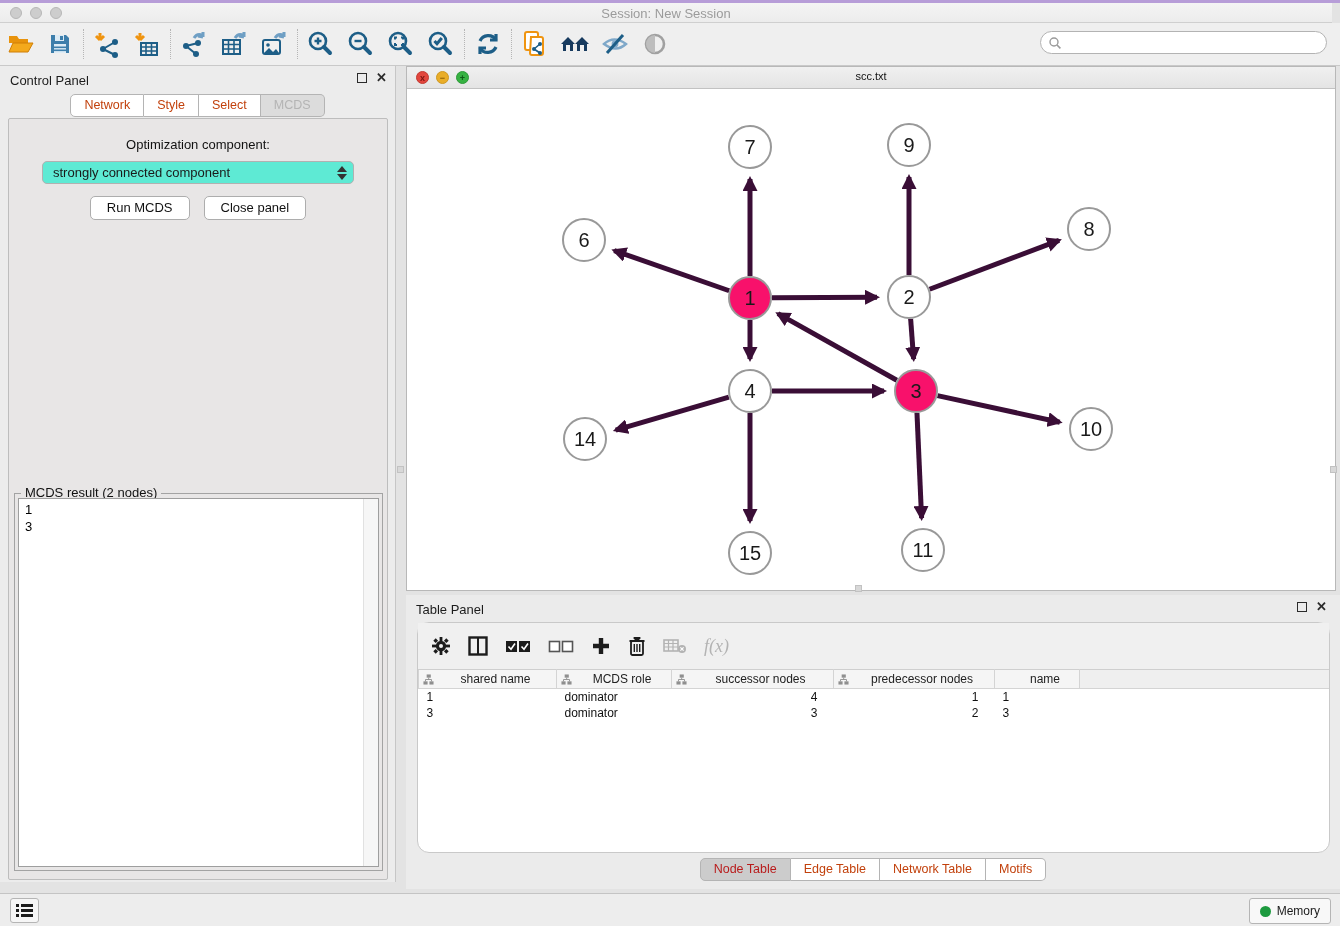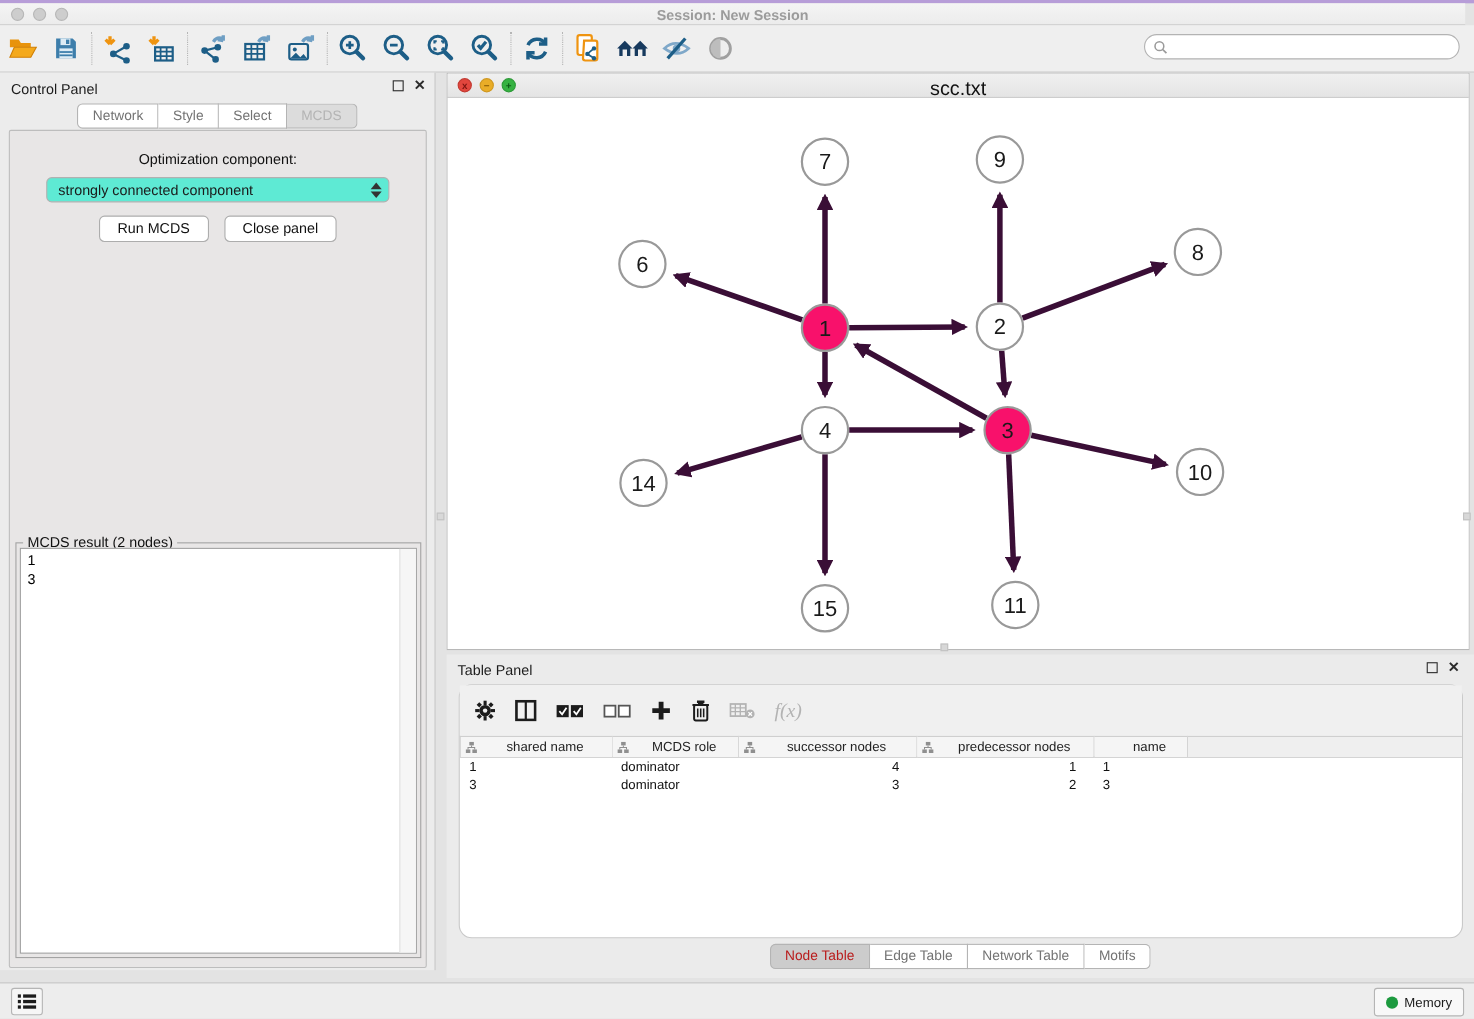--- a/index.html
+++ b/index.html
@@ -5,21 +5,21 @@
   * { margin:0; padding:0; box-sizing:border-box; }
   html,body { width:1340px; height:926px; }
   body {
     position:relative; background:#e3e3e3;
     font-family:"Liberation Sans", sans-serif; color:#1a1a1a;
     overflow:hidden; font-size:13px;
   }
   
   .purple-top { position:absolute; left:0; top:0; width:1340px; height:3px; background:#b79dd8; }
   .titlebar { position:absolute; left:0; top:3px; width:1332px; height:20px;
-    background:linear-gradient(#f4f4f4,#ececec); border-bottom:1px solid #cfcfcf;font-weight:bold; }
+    background:linear-gradient(#f4f4f4,#ececec); border-bottom:1px solid #cfcfcf; }
   .titlebar .lights { position:absolute; left:10px; top:4px; display:flex; gap:8px; }
   .tl { width:12px; height:12px; border-radius:50%; background:#cdcdcd; border:1px solid #b7b7b7; }
   .titlebar .title { position:absolute; left:0; right:0; top:3px; text-align:center; color:#9b9b9b; font-size:13px; }
 
   
   .main-toolbar { position:absolute; left:0; top:23px; width:1340px; height:43px;
     background:#efefef; border-bottom:1px solid #c9c9c9; display:flex; align-items:center; }
   .tbi { width:40px; height:34px; display:flex; align-items:center; justify-content:center; cursor:pointer; }
   .tb-sep { width:1px; height:30px; border-left:1px dotted #b5b5b5; margin:0 3px; }
   .searchbox { position:absolute; right:13px; top:8px; width:287px; height:23px;
@@ -30,21 +30,21 @@
   .control-panel { position:absolute; left:0; top:66px; width:396px; height:816px;
     background:#ececec; border-right:1px solid #c6c6c6; }
   .panel-head { position:relative; height:28px; }
   .panel-head .ph-title { position:absolute; left:10px; top:7px; font-size:13px; color:#1c1c1c; }
   .ph-btns { position:absolute; right:8px; top:7px; display:flex; gap:9px; align-items:center; }
   .float-btn { width:10px; height:10px; border:1.6px solid #2b2b2b; display:inline-block; cursor:pointer; }
   .close-btn { font-size:13px; font-weight:bold; color:#2b2b2b; line-height:10px; cursor:pointer; }
 
   .tabbar { display:flex; justify-content:center; position:relative; z-index:2; }
   .tab { background:#fff; border:1px solid #b4b4b4; border-left:none; padding:3px 13px 4px;
-    font-size:12.5px; color:#737373; cursor:pointer; white-space:nowrap; }
+    font-size:12.5px; color:#c2410c; cursor:pointer; white-space:nowrap; }
   .tab:first-child { border-left:1px solid #b4b4b4; border-radius:5px 0 0 5px; }
   .tab:last-child { border-radius:0 5px 5px 0; }
   .tab.active { background:#dcdcdc; color:#b4b4b4; }
 
   .cp-inner { position:absolute; left:8px; top:52px; width:380px; height:762px;
     background:#e8e6e6; border:1px solid #bdbdbd; border-radius:2px; }
   .opt-label { text-align:center; margin-top:18px; font-size:13px; color:#111; }
   .select { position:relative; margin:9px auto 0; width:312px; height:23px; background:#5eead4;
     border:1px solid #b1b1b1; border-radius:5px; font-size:13px; line-height:21px;
     padding-left:10px; cursor:pointer; }
@@ -72,21 +72,21 @@
   .net-window { position:absolute; left:406px; top:66px; width:930px; height:525px;
     background:#fff; border:1px solid #b8b8b8; }
   .net-titlebar { position:relative; height:22px; background:linear-gradient(#f0f0f0,#e4e4e4);
     border-bottom:1px solid #c2c2c2; }
   .net-titlebar .lights { position:absolute; left:9px; top:4px; display:flex; gap:7px; }
   .ntl { width:13px; height:13px; border-radius:50%; font-size:9px; font-weight:bold;
     display:flex; align-items:center; justify-content:center; cursor:pointer; }
   .ntl.red { background:#e2463d; border:1px solid #c23a32; color:#7e1410; }
   .ntl.yellow { background:#e9ad28; border:1px solid #cf9821; color:#8a5d05; }
   .ntl.green { background:#36b242; border:1px solid #2d9a38; color:#0d5b16; }
-  .net-title { position:absolute; left:0; right:0; top:3px; text-align:center; font-size:18px; color:#111; }
+  .net-title { position:absolute; left:0; right:0; top:3px; text-align:center; font-size:11px; color:#111; }
   .net-canvas { position:absolute; left:0; top:22px; width:928px; height:501px; background:#fff; }
   .handle { position:absolute; width:7px; height:7px; background:#d8d8d8; border:1px solid #c2c2c2; }
 
   
   .table-panel { position:absolute; left:406px; top:595px; width:934px; height:294px; background:#ebebeb; }
   .tp-container { position:absolute; left:11px; top:27px; width:913px; height:231px;
     background:#fff; border:1px solid #c9c9c9; border-radius:12px; }
   .tp-toolbar { height:46px; background:#f0f0f0; display:flex; align-items:center; padding-left:13px; gap:17px; }
   .tpi { display:flex; align-items:center; justify-content:center; cursor:pointer; }
   .fx { font-family:"Liberation Serif", serif; font-style:italic; font-size:18px; color:#b3b3b3; }

